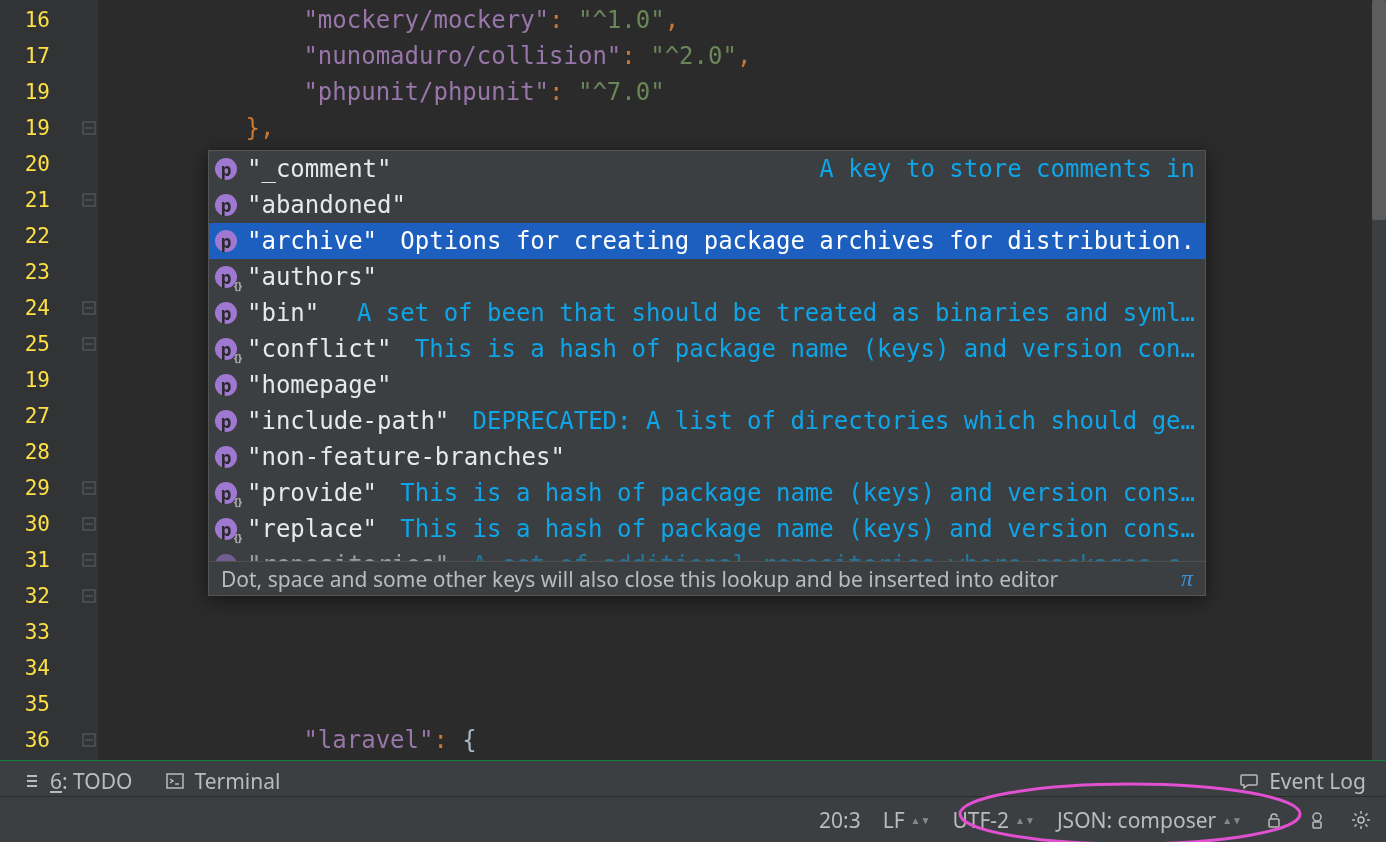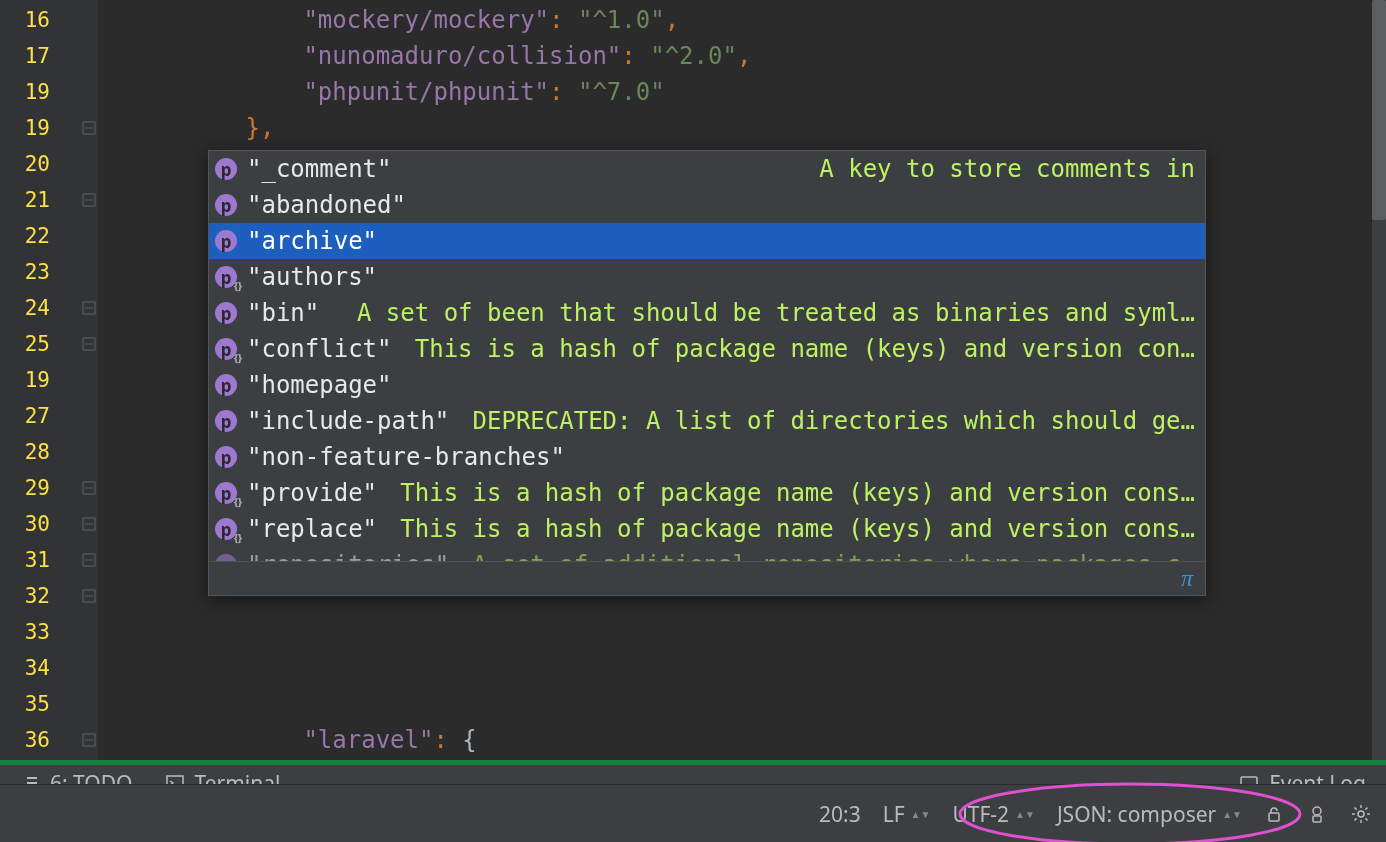--- a/index.html
+++ b/index.html
@@ -22,30 +22,30 @@
   .popup { position:absolute; left:110px; top:150px; width:998px; background:#3c3f41; border:1px solid #555; box-shadow:0 4px 18px rgba(0,0,0,.5); font-size:24px; }
   .popup-list { max-height:410px; overflow:hidden; }
   .popup-row { height:36px; display:flex; align-items:center; padding:0 10px 0 6px; color:#bbb; white-space:nowrap; overflow:hidden; }
   .popup-row.selected { background:#1d5fbf; color:#fff; }
   .popup-row.selected .p-key, .popup-row.selected .p-desc { color:#fff; }
   .p-icon { width:22px; height:22px; border-radius:11px; background:#9f79d1; color:#2b2b2b; display:flex; align-items:center; justify-content:center; font-size:17px; font-weight:bold; margin-right:10px; flex:0 0 22px; font-family:system-ui,sans-serif; }
   .p-icon.obj { position:relative; }
   .p-icon.obj::after { content:"{}"; position:absolute; right:-5px; bottom:-5px; font-size:10px; color:#bbb; }
   .p-key { color:#e8e8e8; }
   .p-spacer { flex:1; min-width:16px; }
-  .p-desc { color:#bef264; text-align:right; overflow:hidden; text-overflow:ellipsis; }
+  .p-desc { color:#0ea5e9; text-align:right; overflow:hidden; text-overflow:ellipsis; }
   .popup-hint { height:34px; background:#3c3f41; border-top:1px solid #515151; display:flex; align-items:center; padding:0 12px; font-size:21px; color:#bbb; font-family:system-ui,"Segoe UI",sans-serif; }
   .popup-hint .pi { margin-left:auto; color:#3d8fd1; font-style:italic; font-family:serif; font-size:24px; }
 
-  .tool-bar { position:absolute; left:0; bottom:42px; width:100%; height:40px; background:#3c3f41; display:flex; align-items:center; padding:0 20px; gap:32px; font-family:system-ui,"Segoe UI",sans-serif; font-size:21px; color:#bbb; border-top:5px solid #15803d; }
+  .tool-bar { position:absolute; left:0; bottom:42px; width:100%; height:40px; background:#3c3f41; display:flex; align-items:center; padding:0 20px; gap:32px; font-family:system-ui,"Segoe UI",sans-serif; font-size:21px; color:#bbb; border-top:1px solid #15803d; }
   .tool-item { display:flex; align-items:center; gap:10px; }
   .tool-item .u { text-decoration:underline; }
   .ico { display:inline-flex; width:20px; height:20px; }
 
-  .status-bar { position:absolute; left:0; bottom:0; width:100%; height:58px; background:#3c3f41; display:flex; justify-content:flex-end; padding:0 14px; gap:22px; font-family:system-ui,"Segoe UI",sans-serif; font-size:21px; color:#bbb; border-top:1px solid #2b2b2b; }
+  .status-bar { position:absolute; left:0; bottom:0; width:100%; height:46px; background:#3c3f41; display:flex; justify-content:flex-end; padding:0 14px; gap:22px; font-family:system-ui,"Segoe UI",sans-serif; font-size:21px; color:#bbb; border-top:1px solid #2b2b2b; }
   .status-item { display:flex; align-items:center; gap:6px; }
   .sort { display:inline-flex; flex-direction:column; line-height:6px; font-size:10px; color:#888; }
 
   .annot { position:absolute; pointer-events:none; }
 </style>
 </head>
 <body>
 
 <div class="editor-area">
   <div class="gutter" id="gutter">
@@ -170,20 +170,21 @@
           </div>
           <div class="popup-row">
             <span class="p-icon">p</span>
             <span class="p-key">"abandoned"</span>
             <span class="p-spacer"></span>
           </div>
           <div class="popup-row selected">
             <span class="p-icon">p</span>
             <span class="p-key">"archive"</span>
             <span class="p-spacer"></span>
+            <span class="p-desc">Options for creating package archives for distribution.</span>
           </div>
           <div class="popup-row">
             <span class="p-icon obj">p</span>
             <span class="p-key">"authors"</span>
             <span class="p-spacer"></span>
           </div>
           <div class="popup-row">
             <span class="p-icon">p</span>
             <span class="p-key">"bin"</span>
             <span class="p-spacer"></span>
@@ -224,20 +225,21 @@
             <span class="p-desc">This is a hash of package name (keys) and version cons…</span>
           </div>
           <div class="popup-row" style="opacity: 0.55;">
             <span class="p-icon obj">p</span>
             <span class="p-key">"repositories"</span>
             <span class="p-spacer"></span>
             <span class="p-desc">A set of additional repositories where packages c…</span>
           </div>
         </div>
       <div class="popup-hint">
+        <span>Dot, space and some other keys will also close this lookup and be inserted into editor</span>
         <span class="pi">π</span>
       </div>
     </div>
 
   </div>
   <div class="scroll-track">
     <div class="scroll-thumb"></div>
   </div>
 </div>
 

